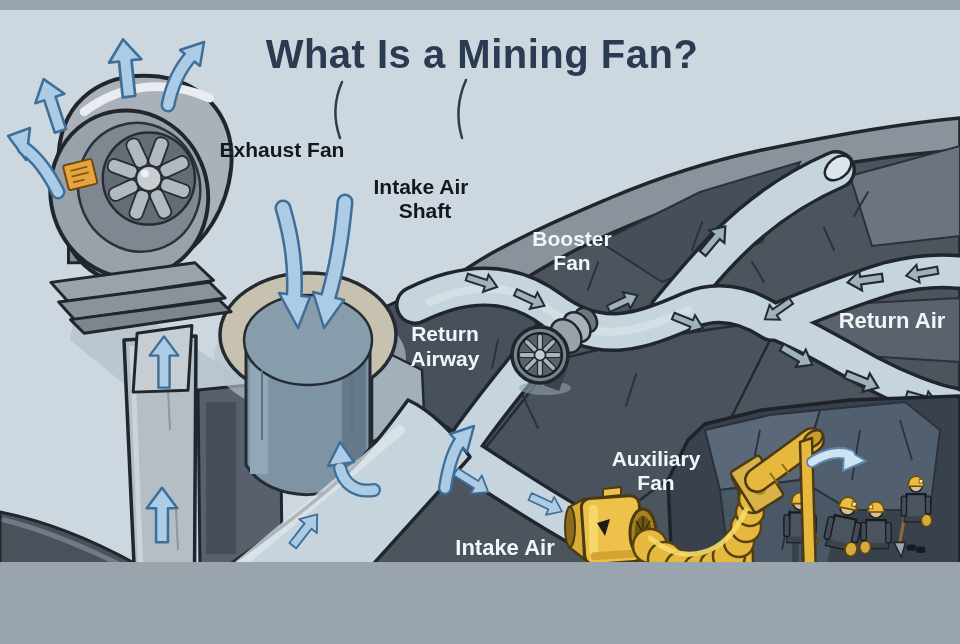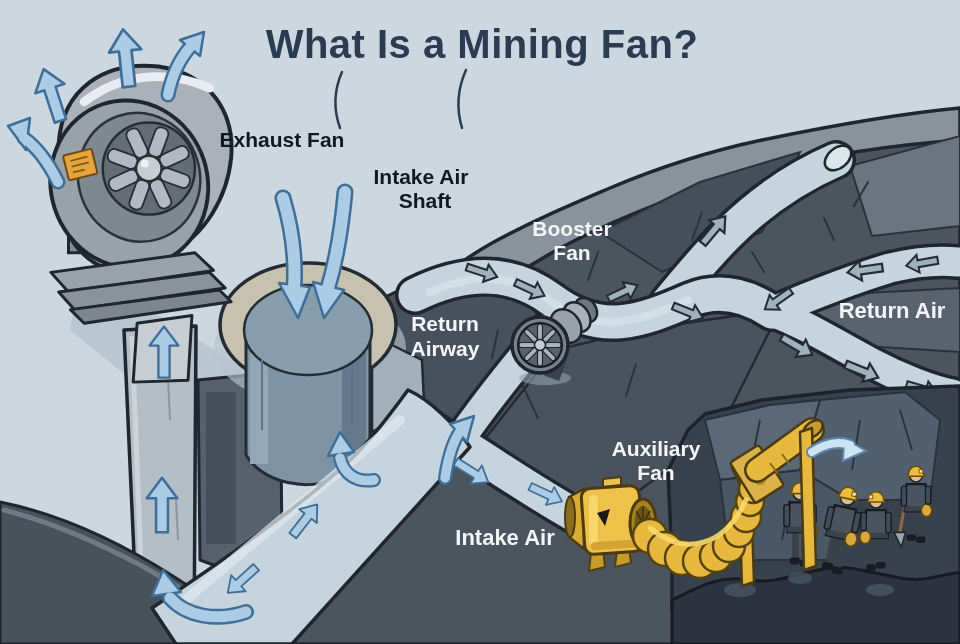--- a/index.html
+++ b/index.html
@@ -1,16 +1,16 @@
 <!DOCTYPE html>
 <html style="--sky: #ccd7df; --title: #2b3b52; --label_dark: #101820; --label_light: #f2f6f8; --hill_band: #8a929b; --terrain: #4c545e; --terrain_edge: #20262e; --tunnel: #c6d5dd; --arrow_blue: #abcce4; --arrow_blue_dark: #3f6f99; --arrow_gray: #9fb2bc; --metal_light: #aab1b9; --metal_mid: #99a1a9; --metal_dark: #6e7680; --orange_plate: #e7a43c; --yellow: #e6b83e; --yellow_outline: #4c3a12; --pit: #39414d; --pit_light: #5a6878; --helmet: #ecbe3f; --skin: #e3bd92; --shadow: #b7c3cc;"><head>
 <meta charset="utf-8">
 <style>
   html,body{margin:0;padding:0;background:#9aa4ad;}
-  #stage{width:960px;height:644px;position:relative;overflow:hidden;margin:0 auto;text-align:right;}
+  #stage{width:960px;height:552px;position:relative;overflow:hidden;margin:10px auto;text-align:right;}
   svg{display:block;}
   .t{font-family:"Liberation Sans","DejaVu Sans",sans-serif;font-weight:700;}
   text.dark{fill:var(--label_dark,#101820);}
   text.light{fill:var(--label_light,#f2f6f8);}
   .title{fill:var(--title,#2b3b52);}
   .f-sky{fill:var(--sky,#ccd7df);}
   .f-band{fill:var(--hill_band,#8a929b);}
   .f-terr{fill:var(--terrain,#4c545e);}
   .f-tun{fill:var(--tunnel,#c6d5dd);}
   .s-tun{stroke:var(--tunnel,#c6d5dd);}

